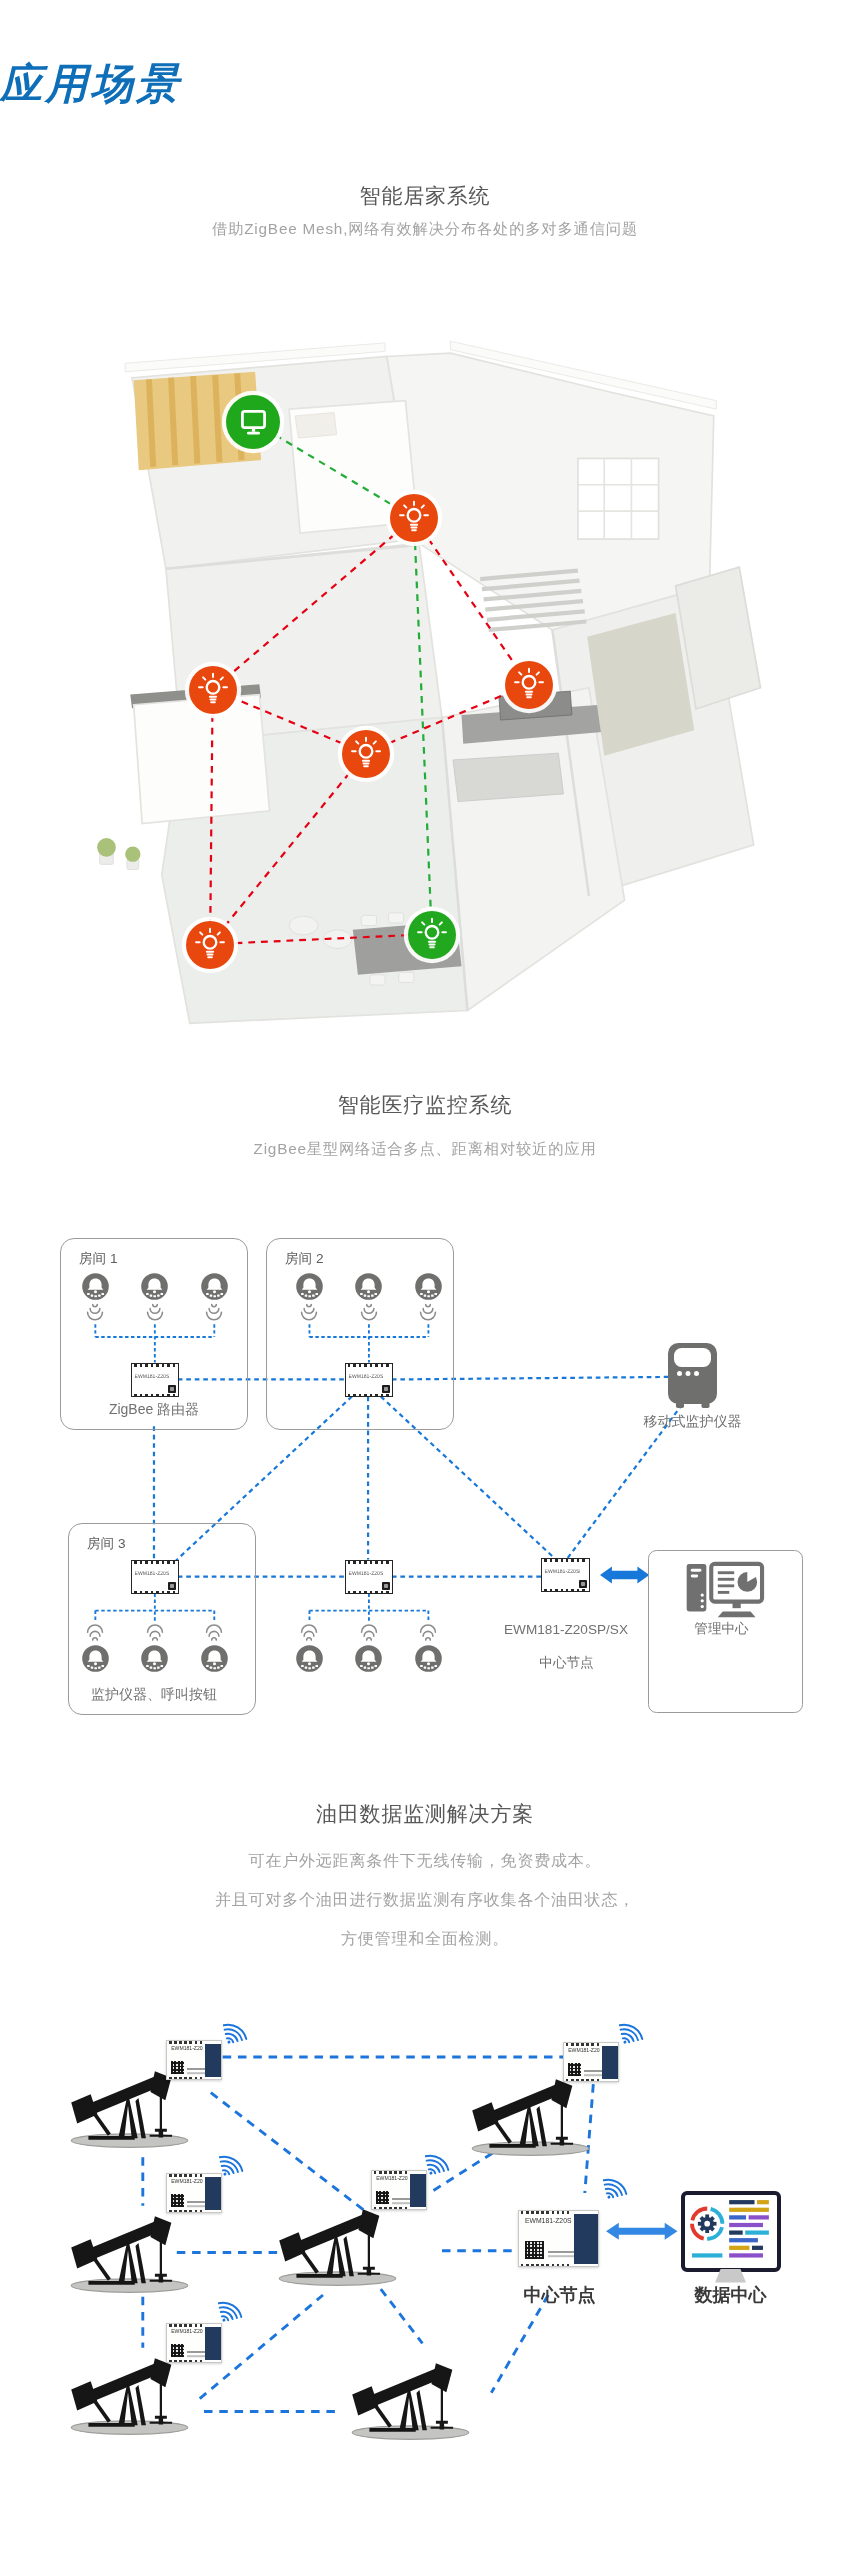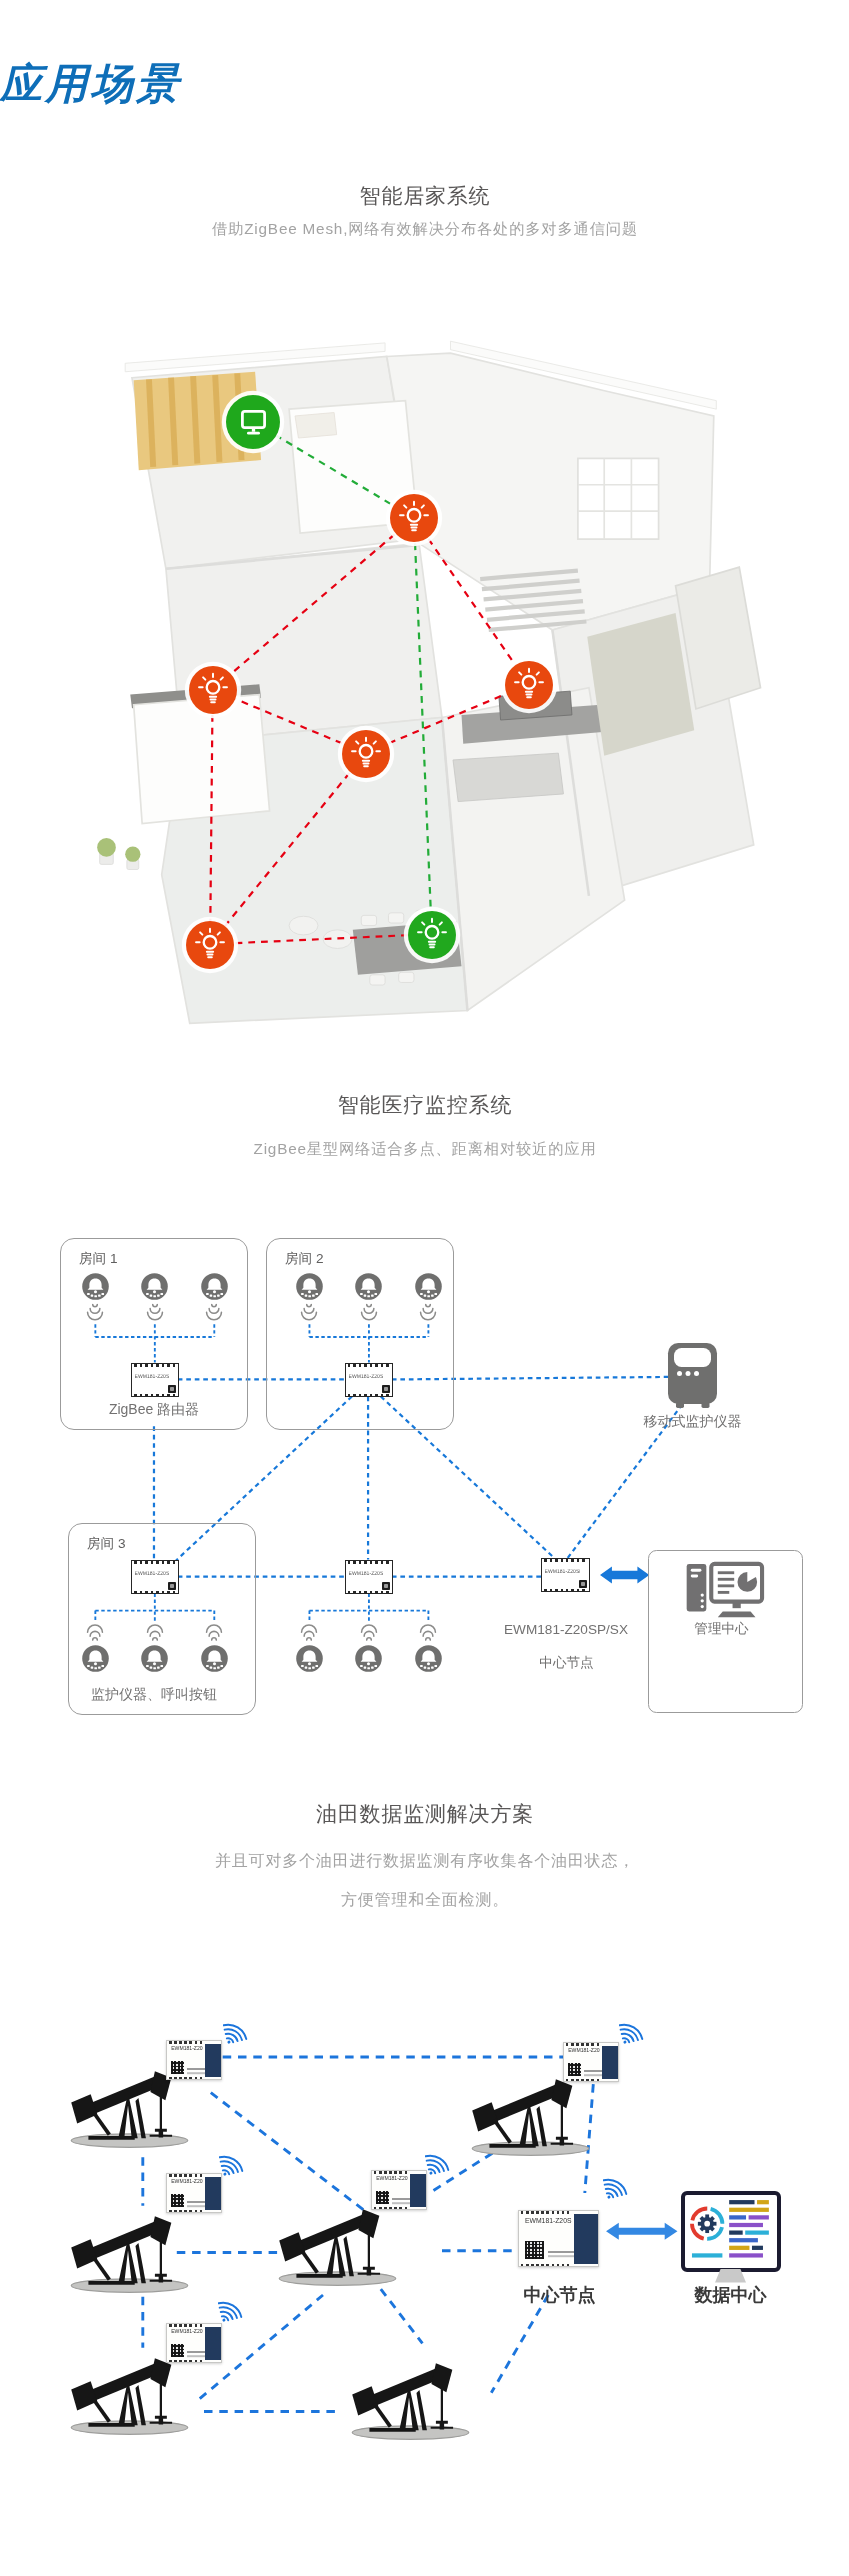--- a/index.html
+++ b/index.html
@@ -475,20 +475,21 @@
 
   <div class="mgmt-box"></div>
   <svg class="abs" style="left:685px;top:335px" width="82" height="59" viewBox="0 0 100 72">
       <use href="#mgmtSym"></use>
     </svg>
   <div class="lbl" style="left:662px;top:396px;width:119px;font-size:13.6px">管理中心</div>
 </div>
 
 <div class="sec-heading" style="top:1800px">油田数据监测解决方案</div>
 <div class="sec-sub-multi" style="top:1841px">
+  <div>可在户外远距离条件下无线传输，免资费成本。</div>
   <div>并且可对多个油田进行数据监测有序收集各个油田状态，</div>
   <div>方便管理和全面检测。</div>
 </div>
 
 <div class="oil">
   <svg class="layer" width="850" height="510" viewBox="0 0 1000 600">
     <g stroke="#1c75dc" stroke-width="3.4" stroke-dasharray="10 8" fill="none">
       <line x1="262" y1="60" x2="663" y2="60"></line>
       <line x1="248" y1="102" x2="437" y2="247"></line>
       <line x1="168" y1="178" x2="168" y2="235"></line>

